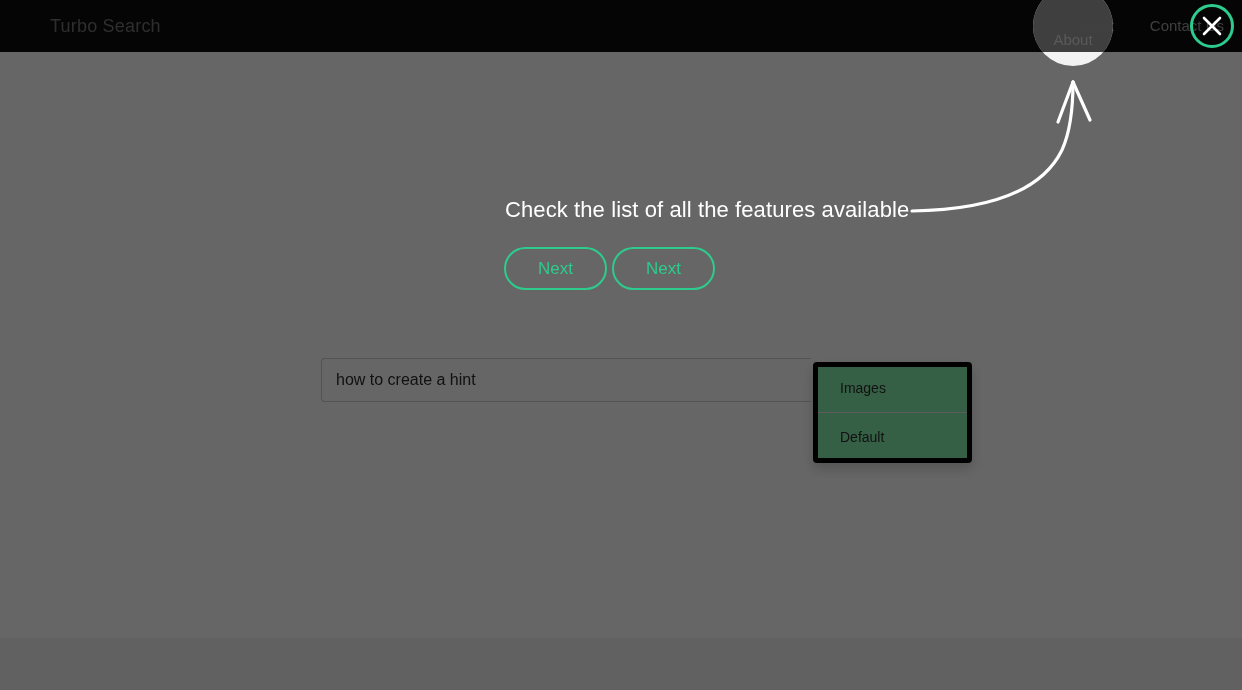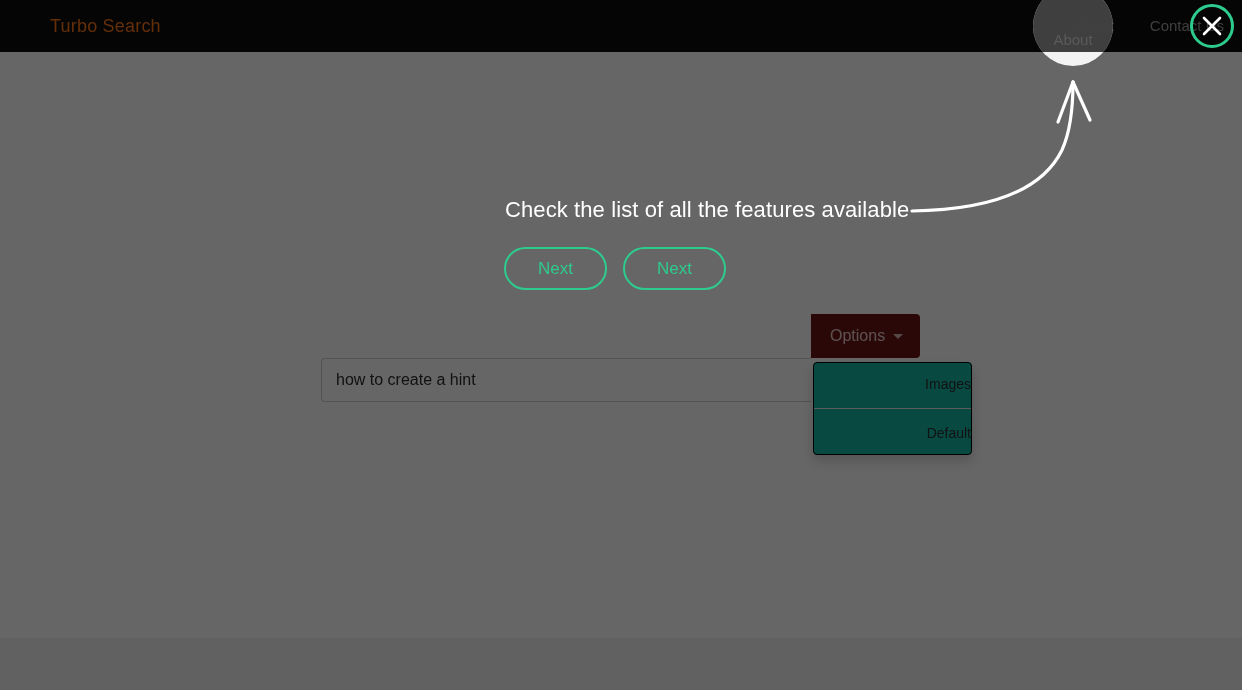--- a/index.html
+++ b/index.html
@@ -25,21 +25,21 @@
     position: absolute;
     top: 0; left: 0;
     width: 1242px;
     height: 52px;
     background: #0e0e0e;
     display: flex;
     align-items: center;
     z-index: 1;
   }
   .brand {
-    color: #f97316;
+    color: #737373;
     font-size: 18px;
     margin-left: 50px;
     letter-spacing: .2px;
     white-space: nowrap;
   }
   .nav-links {
     margin-left: auto;
     display: flex;
     align-items: center;
     height: 52px;
@@ -117,27 +117,26 @@
     border-right: 5px solid transparent;
     border-top: 5px solid #d9b3b3;
     display: inline-block;
   }
 
   .dropdown {
     position: absolute;
     left: 813px;
     top: 362px;
     width: 159px;
-    background: #14b8a6;
-    border: 1px solid #000000;
+    background: #86efac;
+    border: 5px solid #000000;
     border-radius: 4px;
     box-shadow: 0 6px 12px rgba(0,0,0,.175);
     padding: 6px 0;
     z-index: 3;
-    text-align: right;
   }
   .dd-item {
     padding: 5px 0 5px 22px;
     font-size: 14px;
     color: #2e2e2e;
     line-height: 20px;
     cursor: pointer;
     white-space: nowrap;
   }
   .dd-divider {
@@ -223,21 +222,21 @@
     width: 220px;
     height: 170px;
     pointer-events: none;
   }
 
   .hint-buttons {
     position: absolute;
     left: 504px;
     top: 247px;
     display: flex;
-    gap: 16px;
+    gap: 5px;
     align-items: flex-end;
   }
   .hint-btn {
     min-width: 103px;
     height: 43px;
     border-radius: 22px;
     border: 2px solid #2ecb8e;
     background: transparent;
     color: #2ecb8e;
     font-size: 17px;
@@ -272,24 +271,20 @@
   <nav class="navbar">
     <div class="brand">Turbo Search</div>
     <div class="nav-links">
       <a class="nav-link" href="#">About</a>
       <a class="nav-link" href="#">Contact Us</a>
     </div>
   </nav>
 
   <div class="search-group">
     <input class="search-input" type="text" value="how to create a hint" style="">
-    <button class="options-btn">
-      <span>Options</span>
-      <span class="caret"></span>
-    </button>
   </div>
 
   <div class="dropdown">
     <div class="dd-item">Images</div>
     <div class="dd-divider"></div>
     <div class="dd-item">Default</div>
   </div>
 
   <div class="dim-overlay"></div>
 

